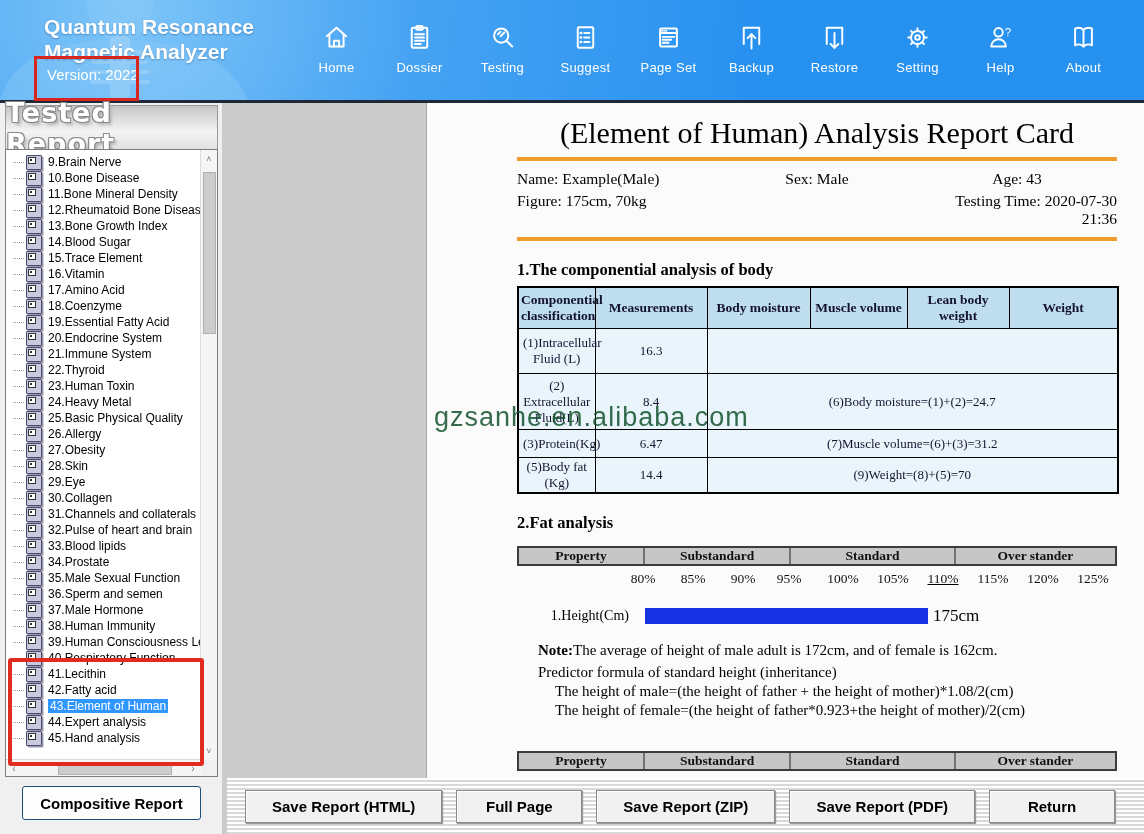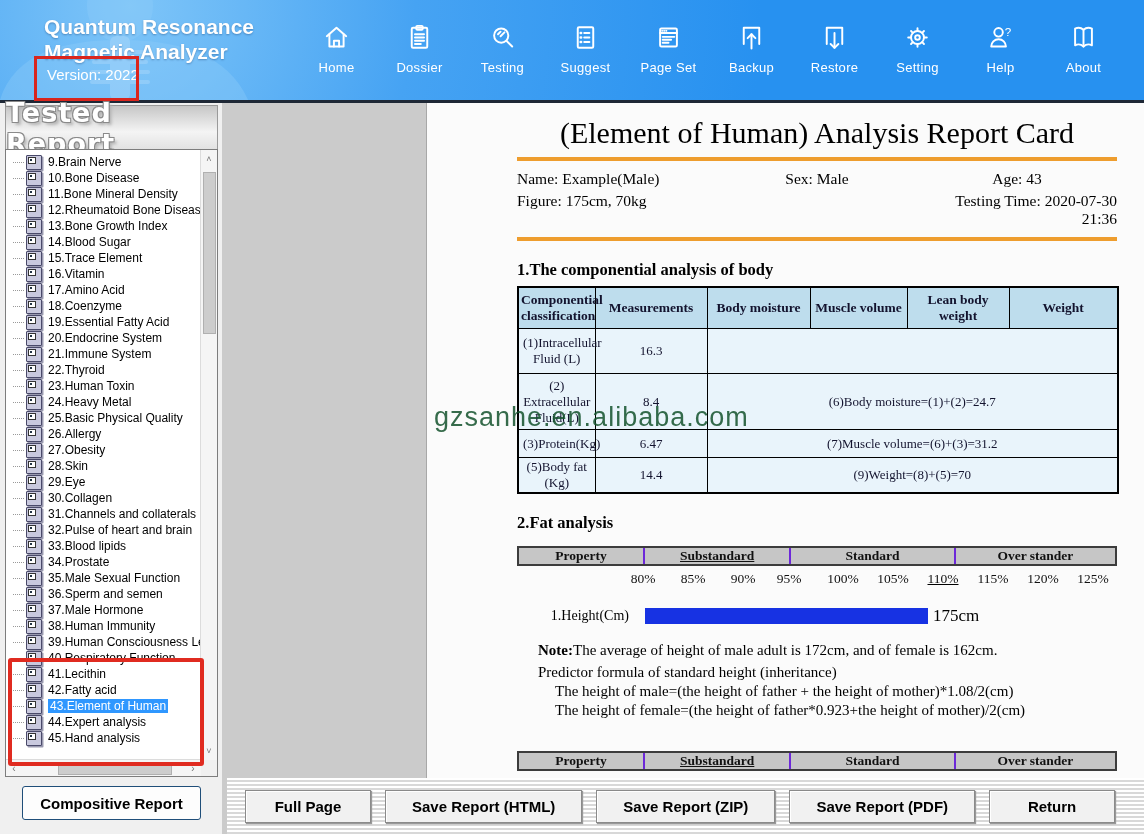--- a/index.html
+++ b/index.html
@@ -63,23 +63,23 @@
   table.comp td{border:1px solid #000;background:#e9f4fb;text-align:center;font-size:13px;padding:1px 4px;}
   tr.r0 td{height:42px;} tr.r1 td{height:53px;} tr.r2 td{height:25px;} tr.r3 td{height:40px;} tr.r4 td{height:32px;}
   td.val{font-size:14px;}
   td.m-left{text-align:left;padding-left:8px;font-size:14px;}
   td.m-center{text-align:center;font-size:14px;}
   td.m-right{text-align:right;padding-right:6px;font-size:14px;}
   td.m-rightwrap{text-align:right;padding-right:6px;font-size:14px;}
   td.m-rightwrap span{display:inline-block;text-align:left;white-space:pre-line;}
 
   .prop-bar{margin-top:13px;width:596px;height:16px;display:flex;border:2px solid #3c3c3c;background:#c6c6c6;}
-  .prop-cell{border-right:2px solid #6d28d9;display:flex;align-items:center;justify-content:center;
+  .prop-cell{border-right:2px solid #737373;display:flex;align-items:center;justify-content:center;
     font-weight:bold;font-size:13.5px;font-family:"Liberation Serif",serif;color:#111;}
-  .prop-cell:nth-child(1){width:21%;} .prop-cell:nth-child(2){width:24.5%;text-decoration:underline;}
+  .prop-cell:nth-child(1){width:21%;} .prop-cell:nth-child(2){width:24.5%;}
   .prop-cell:nth-child(3){width:27.5%;} .prop-cell:nth-child(4){width:27%;border-right:none;}
   .scale{position:relative;height:40px;width:600px;}
   .tick{position:absolute;top:3px;transform:translateX(-50%);text-align:center;}
   .tick .tline{width:1px;height:11px;background:#555;margin:0 auto;}
   .tick .tlab{font-size:13.5px;font-family:"Liberation Serif",serif;margin-top:3px;color:#111;}
   .scale2{height:16px;margin-top:2px;}
   .bar-row{display:flex;align-items:center;height:20px;}
   .bar-label{width:112px;text-align:right;font-size:14px;}
   .hbar{margin-left:16px;width:283px;height:16px;background:#1732e3;}
   .bar-val{font-size:17px;margin-left:5px;}
@@ -510,21 +510,21 @@
               <span class="tick" style="left: 526px;"><span class="tline"></span></span>
               <span class="tick" style="left: 576px;"><span class="tline"></span></span>
             </div>
         </div>
       </div>
     </div>
 
     <div class="watermark">gzsanhe.en.alibaba.com</div>
 
     <div class="bottom-bar" id="bottombar">
+        <button class="bb-btn">Save Report (HTML)</button>
         <button class="bb-btn">Full Page</button>
-        <button class="bb-btn">Save Report (HTML)</button>
         <button class="bb-btn">Save Report (ZIP)</button>
         <button class="bb-btn">Save Report (PDF)</button>
         <button class="bb-btn">Return</button>
       </div>
   </div>
 
 </div>
 
 </body></html>

